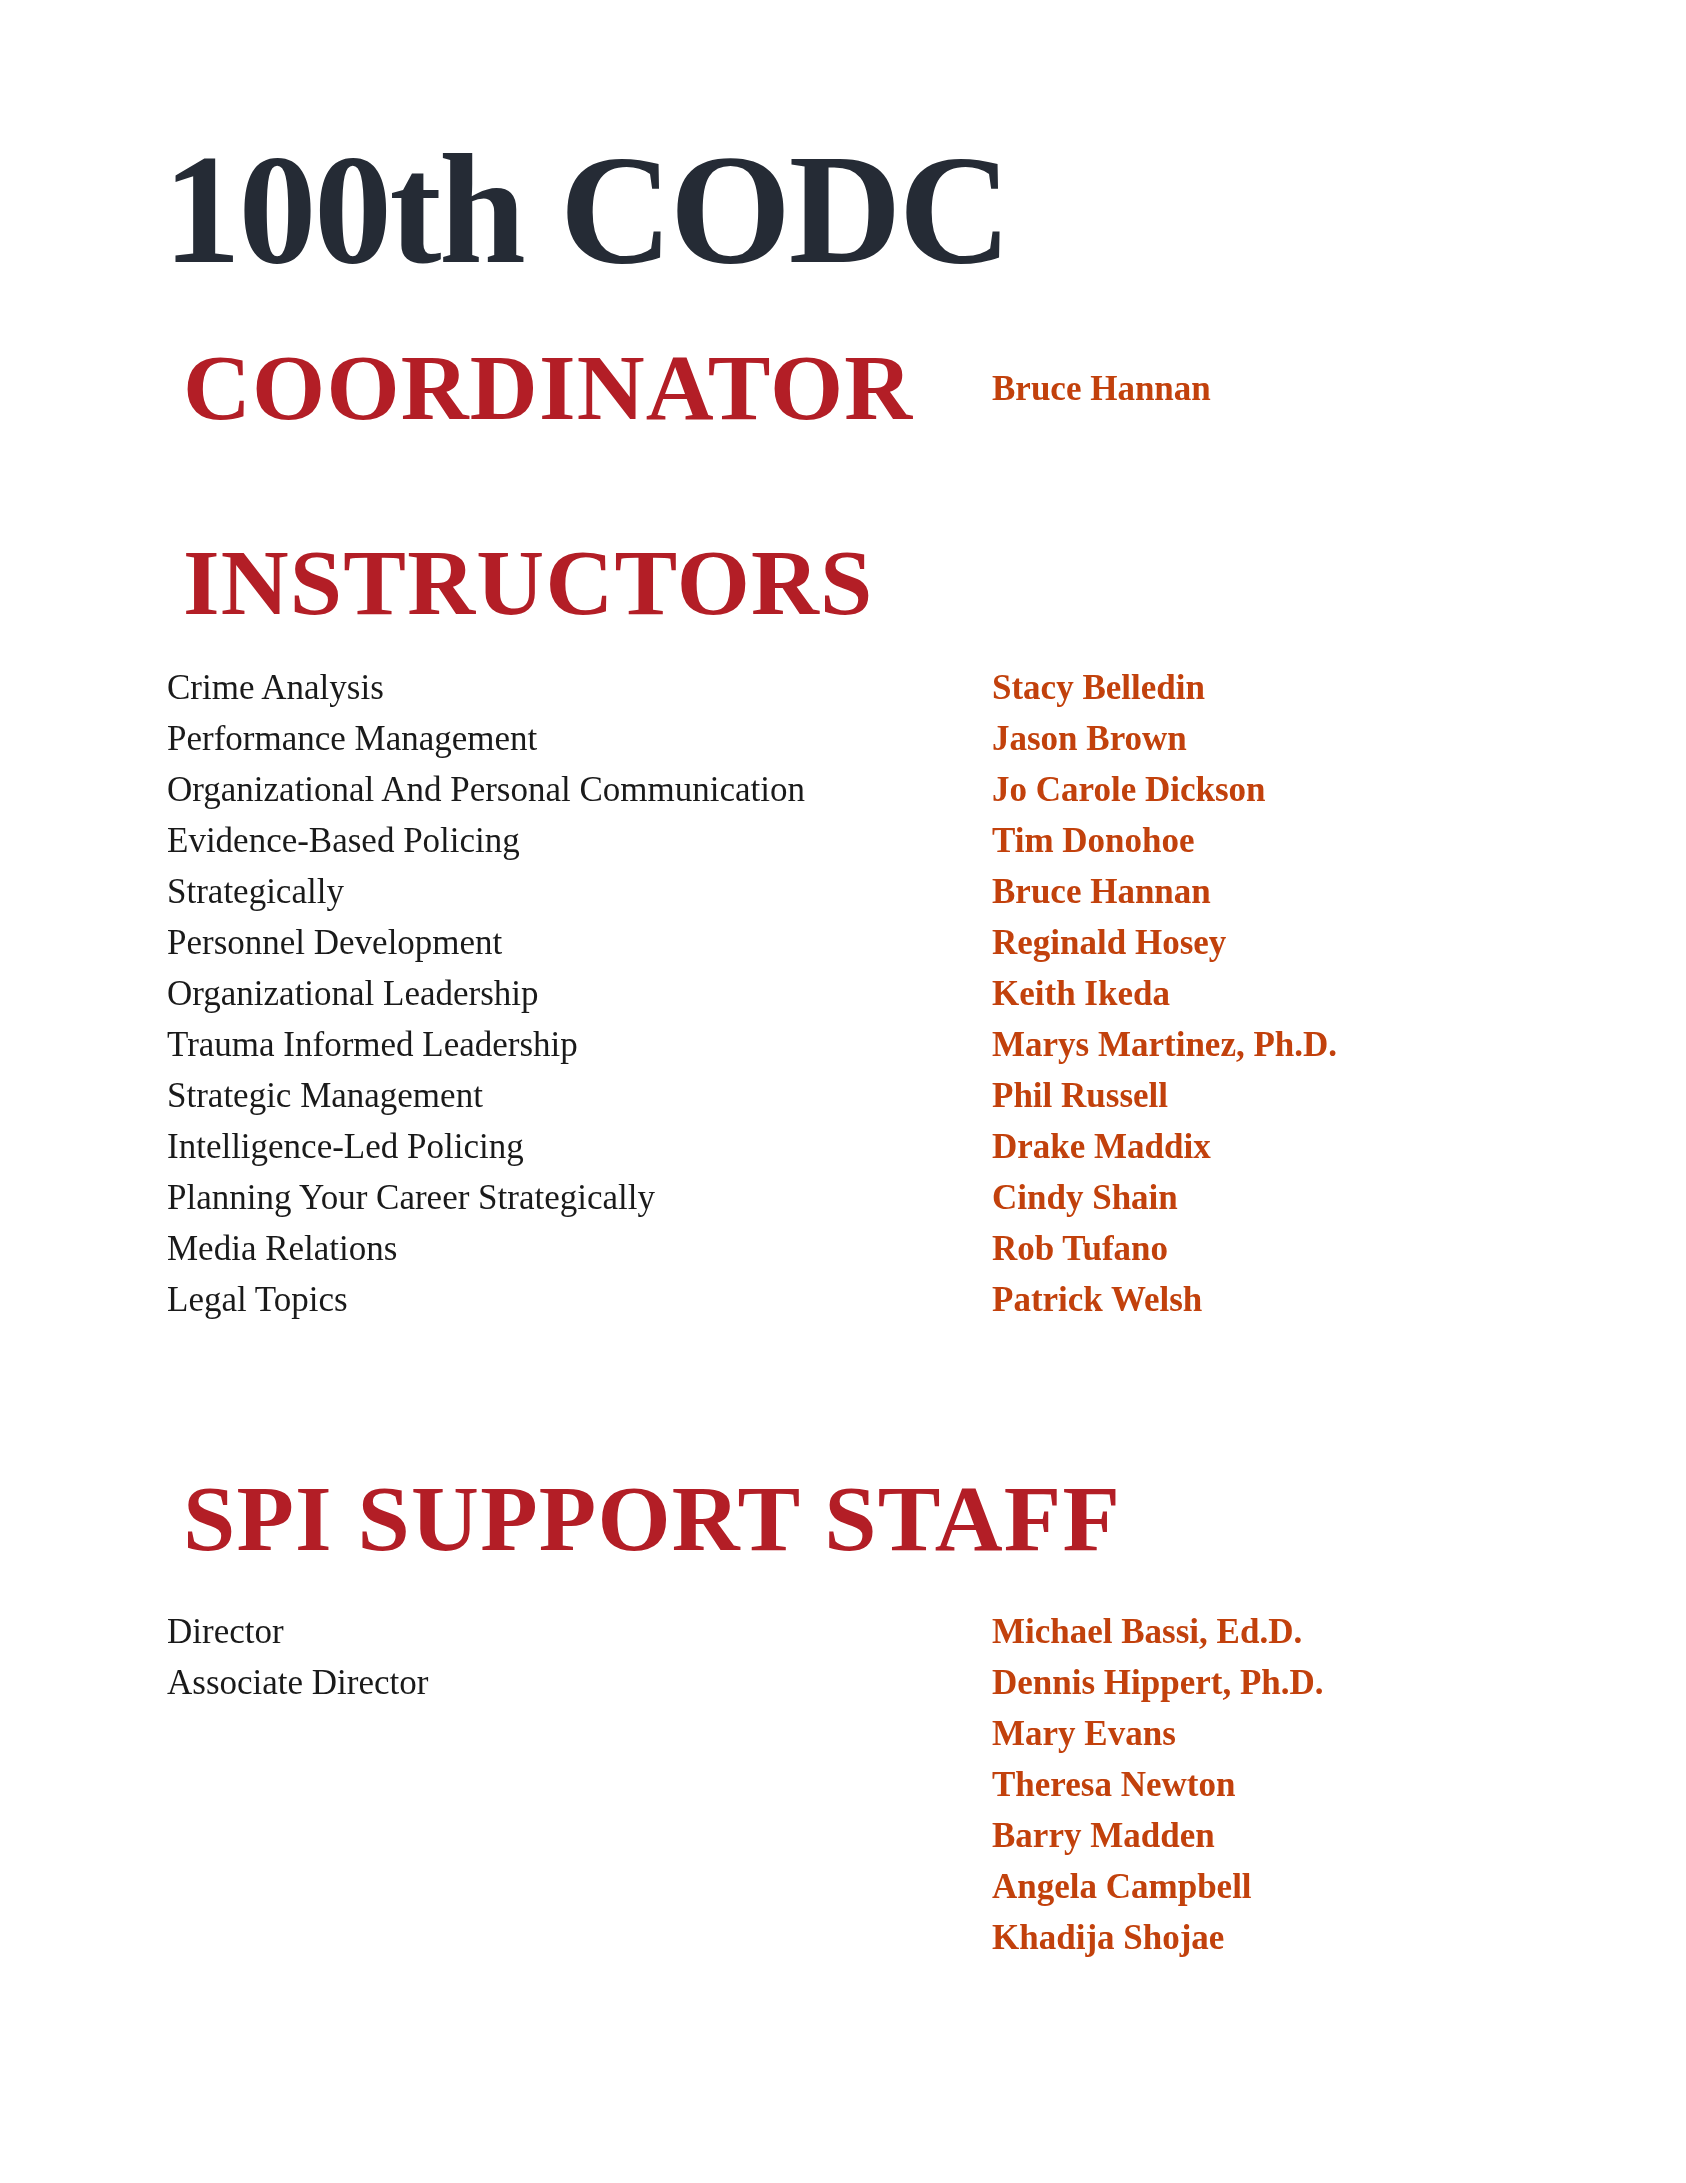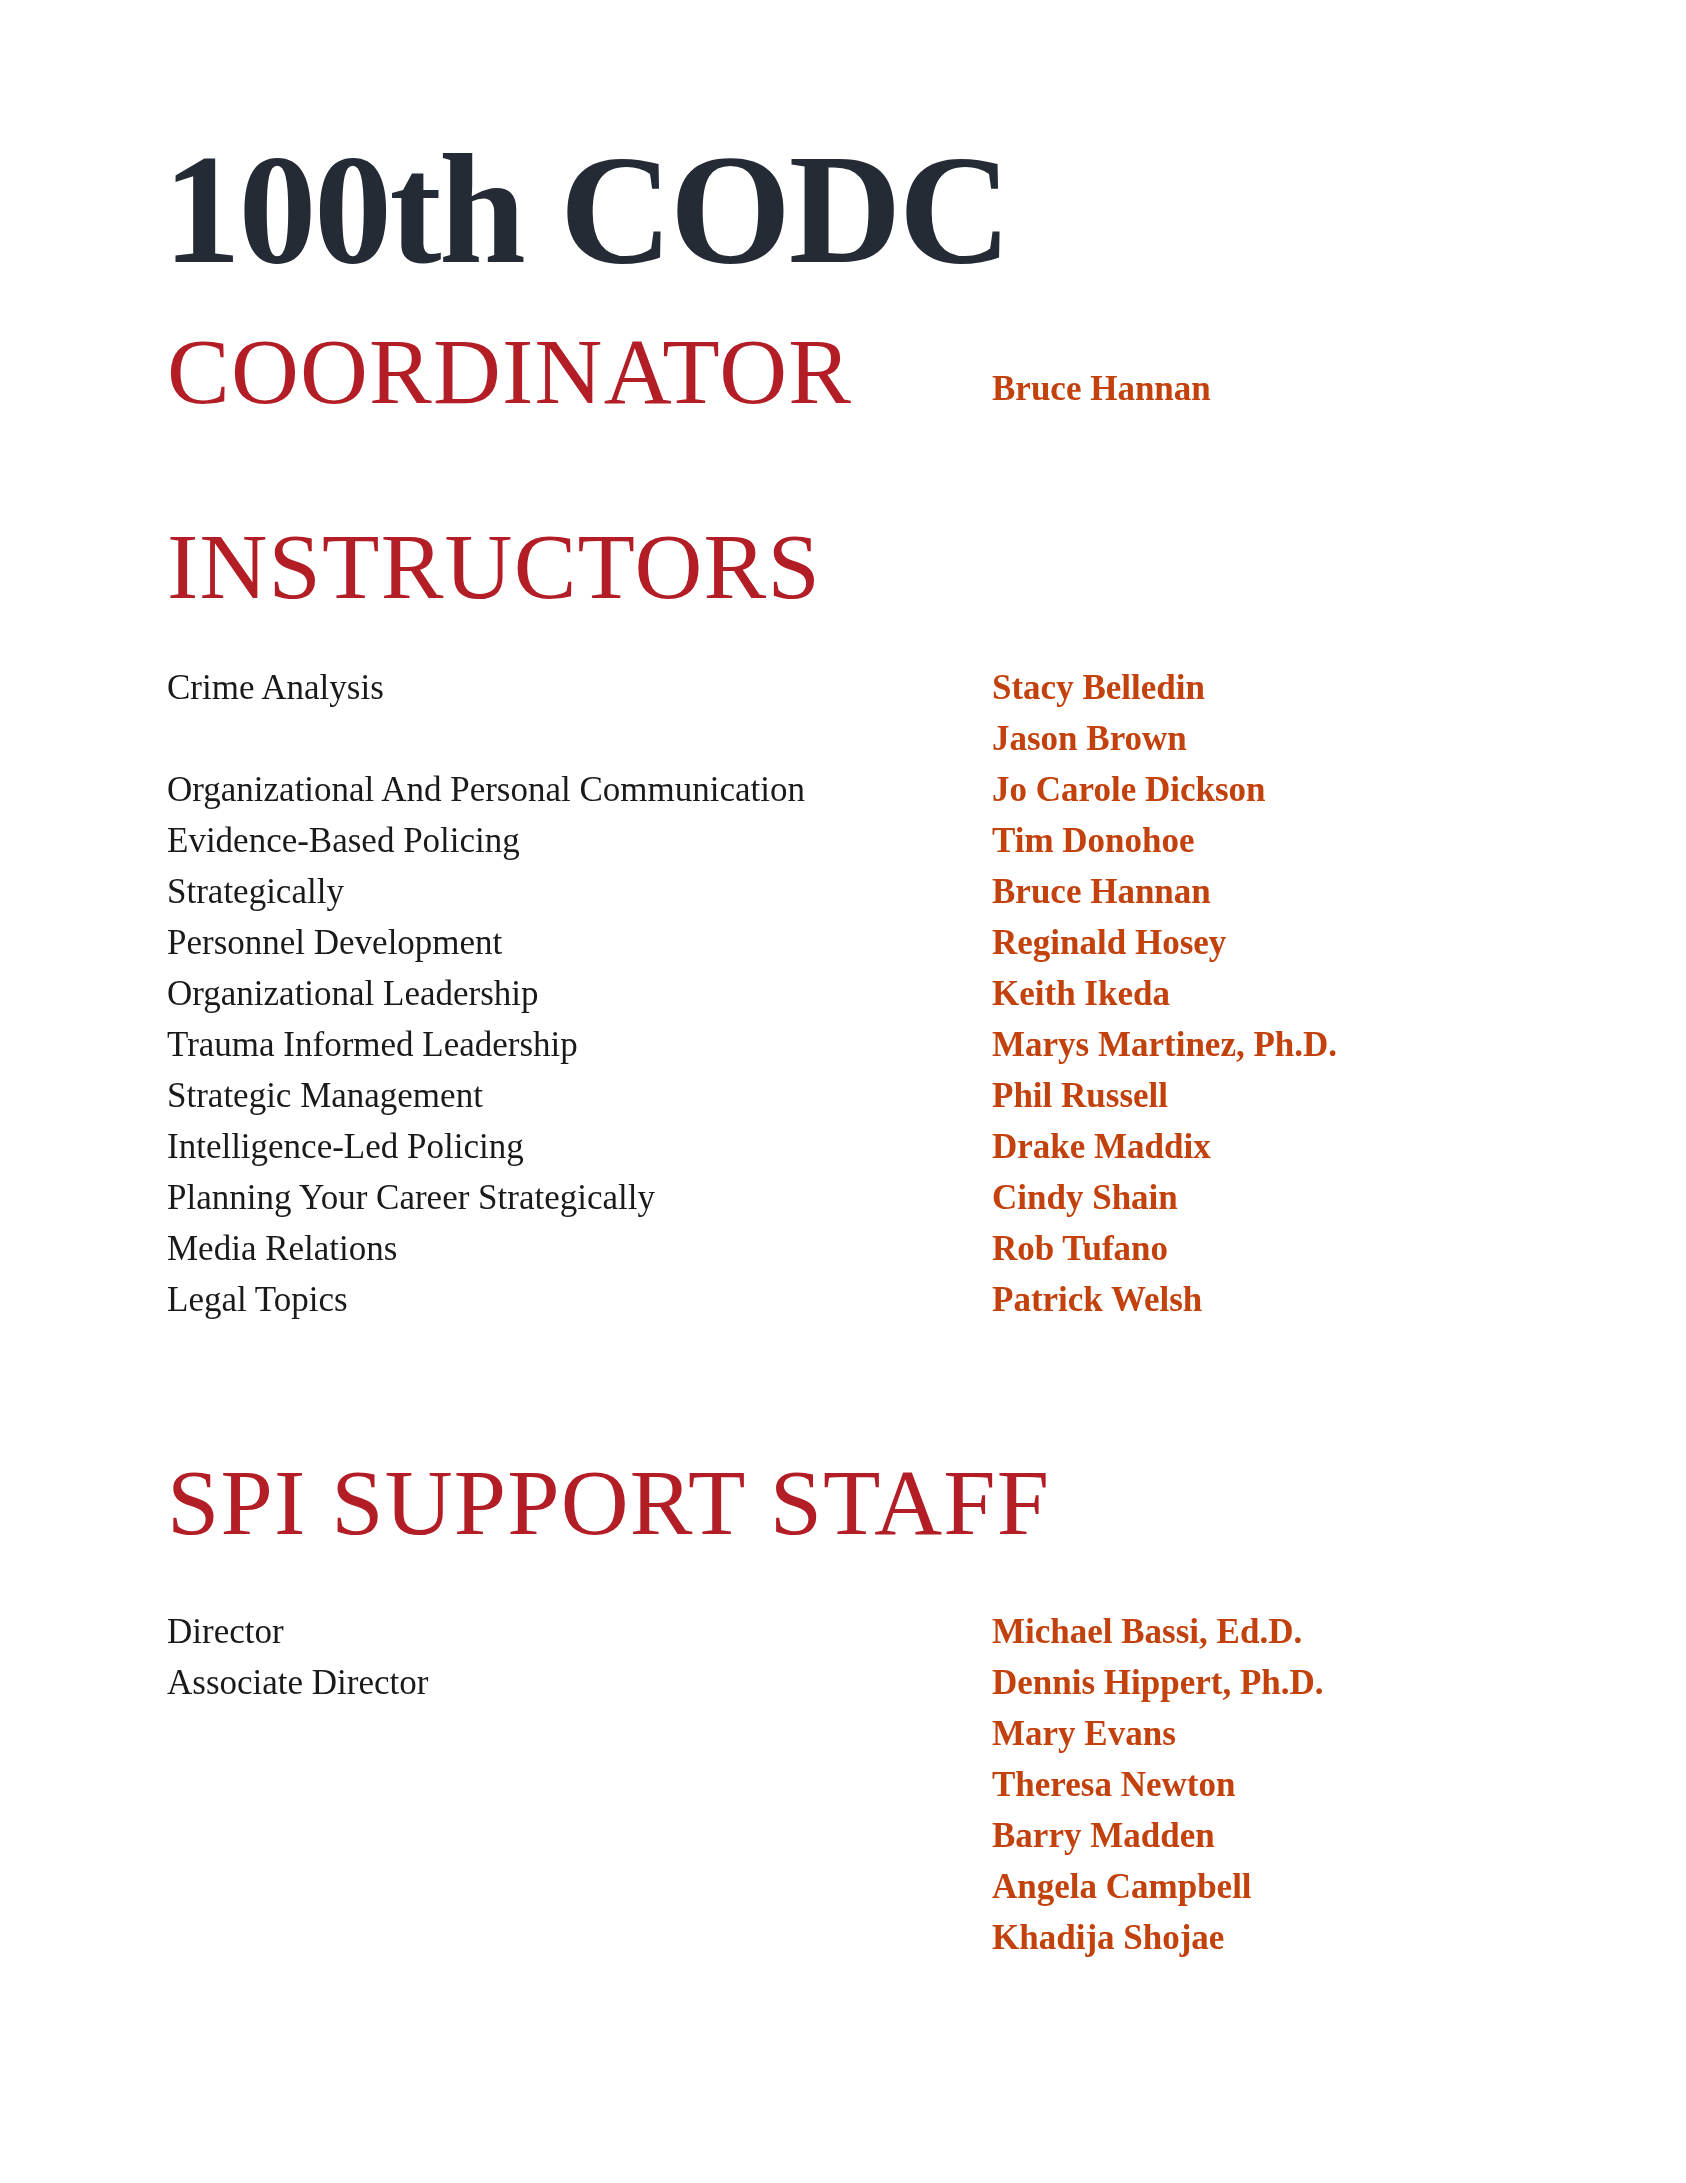--- a/index.html
+++ b/index.html
@@ -19,23 +19,23 @@
     font-size: 156px;
     font-weight: 700;
     letter-spacing: -2.5px;
     line-height: normal;
     color: #252B35;
     white-space: nowrap;
   }
   .section-heading {
     position: absolute;
     left: 167px;
-    margin: 0;
+    margin: 16px;
     font-size: 94px;
-    font-weight: 400;
+    font-weight: 700;
     letter-spacing: 1.2px;
     line-height: normal;
     color: #B31E26;
     white-space: nowrap;
   }
   .coordinator-section { position: absolute; left: 167px; top: 317px; width: 1351px; height: 106px; }
   .coordinator-section .section-heading { position: absolute; left: 0; top: 0; }
   .coordinator-section .name {
     position: absolute;
     left: 825px;
@@ -76,20 +76,21 @@
   </div>
 
   <h2 class="section-heading instructors-heading">INSTRUCTORS</h2>
 
   <div class="rows instructor-rows">
     <div class="row">
       <span class="topic">Crime Analysis</span>
       <span class="name">Stacy Belledin</span>
     </div>
     <div class="row">
+      <span class="topic">Performance Management</span>
       <span class="name">Jason Brown</span>
     </div>
     <div class="row">
       <span class="topic">Organizational And Personal Communication</span>
       <span class="name">Jo Carole Dickson</span>
     </div>
     <div class="row">
       <span class="topic">Evidence-Based Policing</span>
       <span class="name">Tim Donohoe</span>
     </div>

